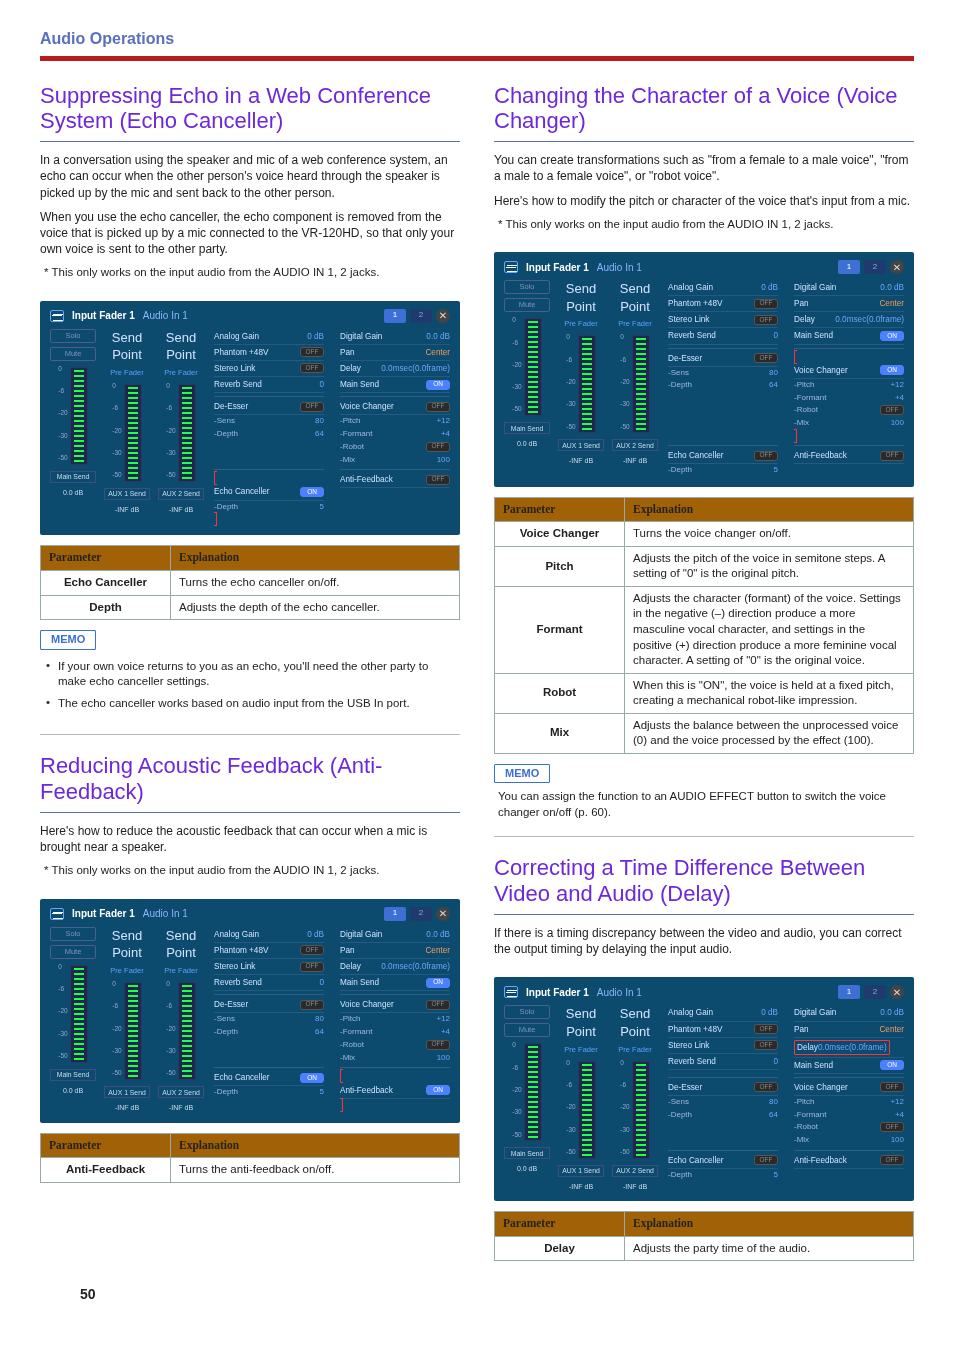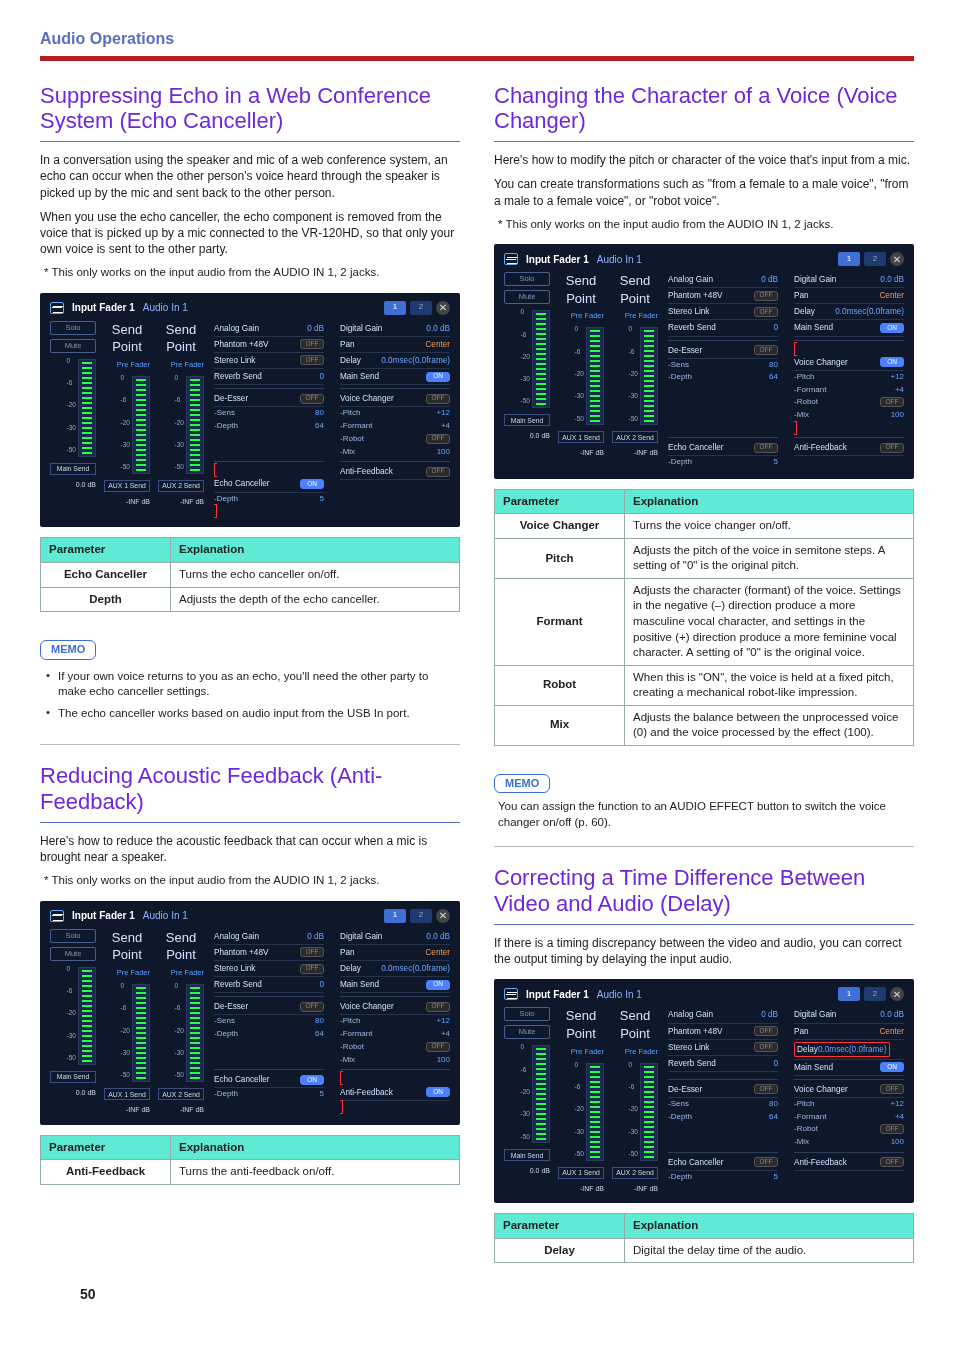--- a/index.html
+++ b/index.html
@@ -28,38 +28,38 @@
     color: #6d28d9;
     line-height: 1.15;
     border-bottom: 1px solid #5a6fbf;
     padding-bottom: 8px;
     margin-top: 8px;
     margin-bottom: 10px;
   }
   p.body { font-size: 12px; margin-bottom: 8px; }
   p.note-star { font-size: 11.5px; margin: 4px 0 8px 4px; text-indent: -10px; padding-left: 10px; }
   .screenshot {
-    background: #0f172a;
+    background: #0c4a6e;
     color: #cfe3ff;
     border-radius: 2px;
     padding: 8px 10px 10px 10px;
     font-size: 9px;
-    margin: 12px 0 10px 0;
+    margin: 20px 0 10px 0;
   }
   .ss-top { display:flex; align-items:center; gap:8px; margin-bottom:6px; font-size:10px;}
   .ss-top .slider-icon { width:14px; height:12px; background:linear-gradient(#fff,#fff) center/10px 1px no-repeat,linear-gradient(#fff,#fff) 2px 3px/10px 1px no-repeat,linear-gradient(#fff,#fff) 2px 9px/10px 1px no-repeat; border:1px solid #6aa6ff; border-radius:2px;}
   .ss-top strong { color:#fff; font-weight:600;}
   .ss-top .src { color:#8ab4ff;}
   .ss-top-right { margin-left:auto; display:flex; gap:4px; align-items:center;}
   .tabchip { width:22px; height:14px; border-radius:2px; background:#1e3a6e; color:#9ab; display:flex; align-items:center; justify-content:center; font-size:8px;}
   .tabchip.active { background:#3d6fd4; color:#fff;}
   .closex { width:14px; height:14px; border-radius:50%; background:#444; color:#ddd; display:flex; align-items:center; justify-content:center; font-size:10px;}
   .ss-body { display:flex; gap:10px;}
   .faders { display:flex; gap:8px; }
-  .fader-col { width:46px; display:flex; flex-direction:column; align-items:flex-end; gap:4px;}
+  .fader-col { width:46px; display:flex; flex-direction:column; align-items:center; gap:4px;}
   .btn-ghost { width:100%; height:14px; border:1px solid #4a5f8f; border-radius:2px; color:#7f93bf; font-size:7.5px; display:flex; align-items:center; justify-content:center;}
   .lbl-sendpt { font-size:13px; color:#d3e2ff; text-align:center;}
   .lbl-prefader { font-size:7.5px; color:#5aa0ff; text-align:center;}
   .meter { width:18px; height:98px; background:linear-gradient(#1a2a4f,#1a2a4f); border:1px solid #2a3a5f; position:relative; margin-top:2px;}
   .meter::before{content:"";position:absolute;left:3px;right:3px;top:2px;bottom:2px;background:repeating-linear-gradient(to bottom,#2f4 0 2px,transparent 2px 5px);}
   .scale { font-size:6.5px; color:#98a8c8; display:flex; flex-direction:column; justify-content:space-between; height:98px;}
   .meter-wrap{display:flex; gap:2px; align-items:flex-start;}
   .send-lbl{ width:100%; height:12px; border:1px solid #3a4f7f; font-size:6.8px; color:#cde; display:flex; align-items:center; justify-content:center; margin-top:2px;}
   .send-val{ font-size:7px; color:#cde; margin-top:1px;}
   .params { flex:1; display:grid; grid-template-columns: 1fr 1fr; gap:3px 16px; align-content:start;}
@@ -70,26 +70,26 @@
   .toggle.off{background:#2a2a2a;color:#888;}
   .toggle.on{background:#4b80ff;color:#fff;border-color:#4b80ff;}
   .param-group { grid-column: span 1; border-top:1px solid rgba(120,150,200,.3); padding-top:2px;}
   .param-group .sub{ display:flex; justify-content:space-between; padding:1px 0; font-size:8px;}
   .param-group .sub .k{color:#9fb8e0;}
   .param-group .sub .v{color:#6aa6ff;}
   .hl-box { border:1.4px solid #f33; padding:1px 2px; border-radius:1px; }
 
   table.param-table { width:100%; border-collapse: collapse; font-size:11.5px; margin-bottom:8px;}
   table.param-table th, table.param-table td { border:1px solid #9aa; padding:4px 8px; text-align:left; vertical-align:top;}
-  table.param-table th { background:#5eead4; font-weight:600;}
+  table.param-table th { background:#a16207; font-weight:600;font-family:Liberation Serif, serif;}
   table.param-table td.param-name { font-weight:600; text-align:center; width:130px; vertical-align: middle;}
 
   .memo-badge {
     display:inline-block; border:1.5px solid #3a6fd4; color:#3a6fd4; font-weight:700;
-    border-radius:6px; padding:1px 10px 2px 10px; font-size:11px; margin:20px 0 6px 0;
+    border-radius:1px; padding:1px 10px 2px 10px; font-size:11px; margin:2px 0 6px 0;
   }
   ul.memo-list{ list-style:none; margin:0 0 6px 0; padding:0 4px 6px 4px; }
   ul.memo-list li{ position:relative; padding:3px 0 3px 14px; font-size:11.5px;}
   ul.memo-list li::before{ content:"•"; position:absolute; left:2px; top:2px; color:#222;}
   .memo-block{ border-bottom:1px solid #bbb; padding-bottom:8px; margin-bottom:18px;}
   .memo-text{ font-size:11.5px; padding:0 4px 8px 4px;}
 
   .page-number{ position:absolute; left:40px; bottom:14px; font-weight:700; font-size:14px;}
   .page-wrap{position:relative; min-height:1290px;}
 </style>
@@ -452,22 +452,22 @@
               <td>Turns the anti-feedback on/off.</td>
             </tr>
   </tbody>
         </table>
 
 </div>
 
 <div class="col">
 
   <h2 class="section-title">Changing the Character of a Voice (Voice Changer)</h2>
+  <p class="body">You can create transformations such as "from a female to a male voice", "from a male to a female voice", or "robot voice".</p>
   <p class="body">Here's how to modify the pitch or character of the voice that's input from a mic.</p>
-  <p class="body">You can create transformations such as "from a female to a male voice", "from a male to a female voice", or "robot voice".</p>
   <p class="note-star">* This only works on the input audio from the AUDIO IN 1, 2 jacks.</p>
   <div class="screenshot">
     <div class="ss-top">
       <span class="slider-icon"></span>
       <strong>Input Fader 1</strong>
       <span class="src">Audio In 1</span>
       <span class="ss-top-right">
         <span class="tabchip active">1</span>
         <span class="tabchip">2</span>
         <span class="closex">✕</span>
@@ -806,21 +806,21 @@
         </div>
 
   <table class="param-table">
     <tbody>
             <tr>
               <th>Parameter</th>
               <th>Explanation</th>
             </tr>
     <tr>
               <td class="param-name">Delay</td>
-              <td>Digital the delay time of the audio.</td>
+              <td>Adjusts the party time of the audio.</td>
             </tr>
   </tbody>
         </table>
 
 </div>
 </div>
 
 <div class="page-number">50</div>
 </div>
 

